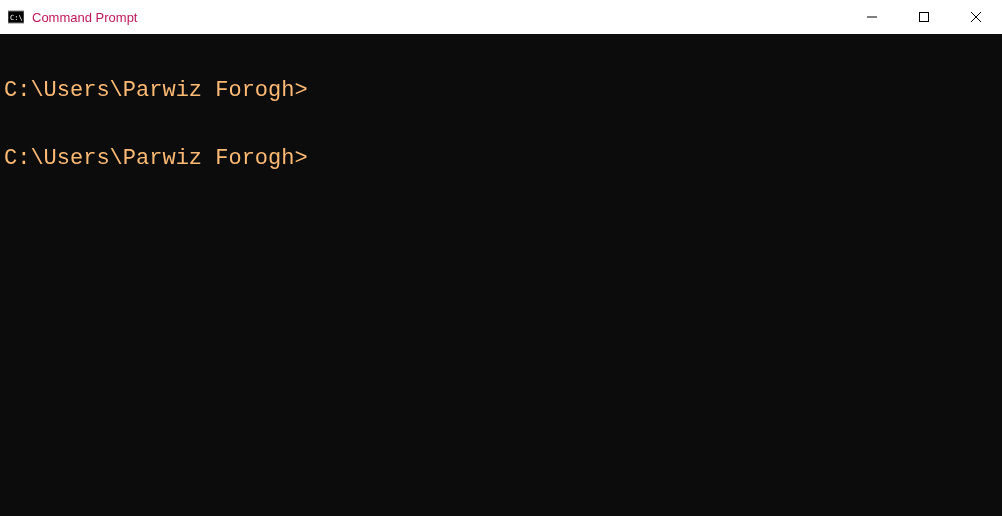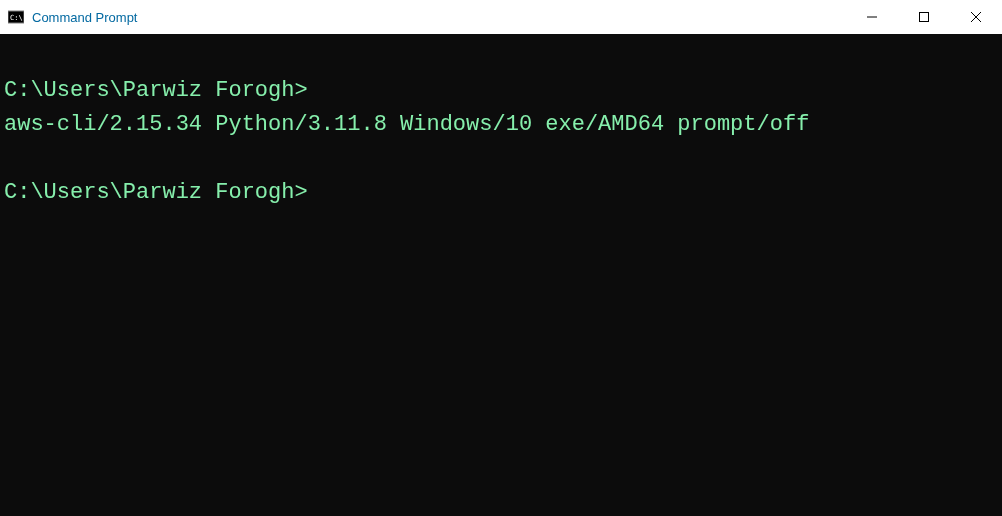--- a/index.html
+++ b/index.html
@@ -25,21 +25,21 @@
     .titlebar-icon {
       width: 16px;
       height: 16px;
       margin-right: 8px;
       display: flex;
       align-items: center;
       justify-content: center;
     }
     .titlebar-title {
       font-size: 13px;
-      color: #0369a1;
+      color: #be185d;
       font-weight: 400;
     }
     .window-controls {
       position: absolute;
       right: 0;
       top: 0;
       height: 100%;
       display: flex;
     }
     .window-control {
@@ -50,21 +50,21 @@
       justify-content: center;
       cursor: pointer;
     }
     .terminal {
       background: #0c0c0c;
       width: 100%;
       height: calc(100% - 34px);
       padding: 40px 4px 4px 4px;
       font-family: Consolas, 'Courier New', monospace;
       font-size: 22px;
-      color: #86efac;
+      color: #fdba74;
       line-height: 1.55;
     }
     .terminal-line {
       white-space: pre;
     }
     .prompt-line {
       display: flex;
     }
     .cursor-line {
       margin-top: 34px;
@@ -96,15 +96,14 @@
       <svg width="12" height="12" viewBox="0 0 12 12">
         <line x1="1" y1="1" x2="11" y2="11" stroke="#000" stroke-width="1"></line>
         <line x1="11" y1="1" x2="1" y2="11" stroke="#000" stroke-width="1"></line>
       </svg>
     </div>
   </div>
 </div>
 
 <div class="terminal">
   <div class="terminal-line prompt-line"><span>C:\Users\Parwiz Forogh&gt;</span></div>
-  <div class="terminal-line">aws-cli/2.15.34 Python/3.11.8 Windows/10 exe/AMD64 prompt/off</div>
   <div class="terminal-line cursor-line"><span>C:\Users\Parwiz Forogh&gt;</span></div>
 </div>
 
 </body></html>

